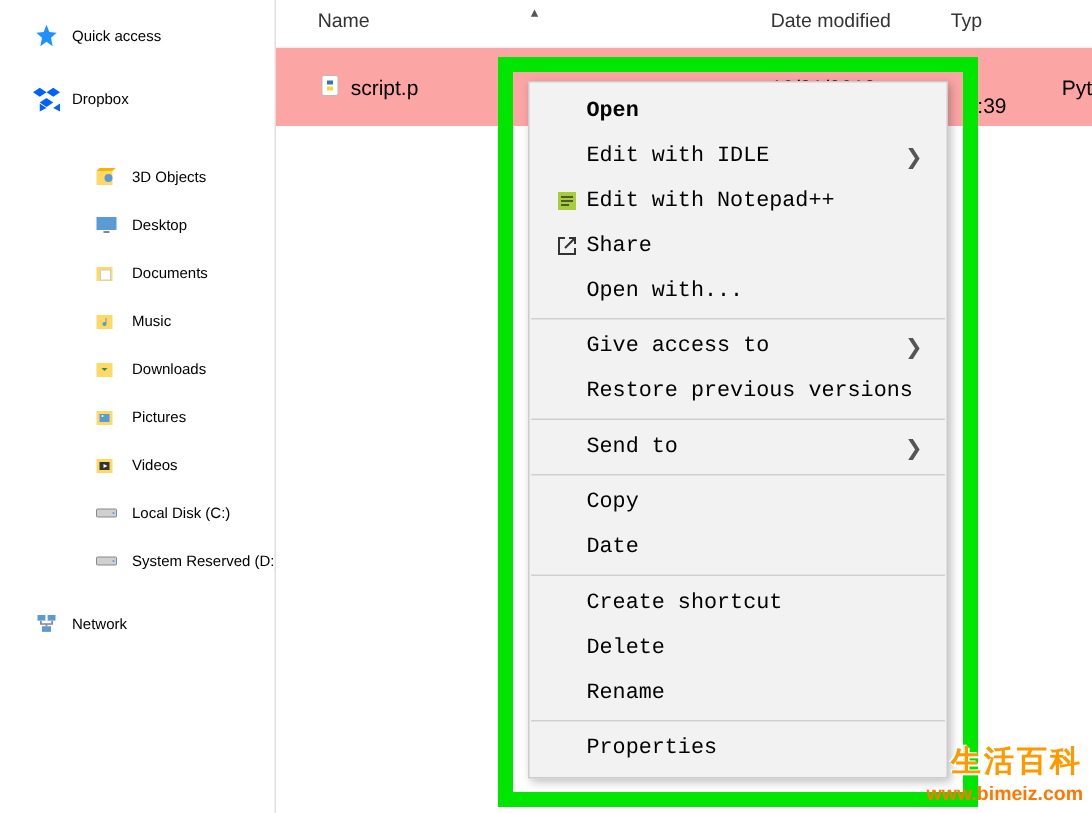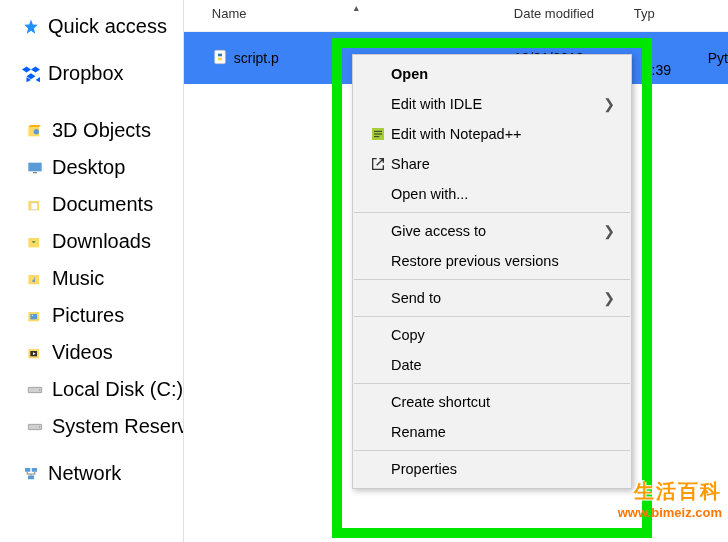--- a/index.html
+++ b/index.html
@@ -1,43 +1,43 @@
 <!DOCTYPE html>
 <html><head>
   <meta charset="utf-8">
   <style>
     * { margin: 0; padding: 0; box-sizing: border-box; font-family: "Segoe UI", Tahoma, sans-serif; }
     body { width: 728px; height: 542px; background: #fff; overflow: hidden; position: relative; font-size: 14px; color: #000; }
     .container { display: flex; height: 100%; }
     .sidebar { width: 250px; padding: 8px 0; border-right: 1px solid #e0e0e0; background: #fff; overflow: hidden; }
     .nav-item { display: flex; align-items: center; padding: 7px 10px 7px 22px; cursor: pointer; white-space: nowrap; }
-    .nav-item.indent { padding-left: 26px; }
+    .nav-item.indent { padding-left: 50px; margin-left: 12px; }
     .nav-icon { width: 18px; height: 18px; margin-right: 8px; display: inline-flex; align-items: center; justify-content: center; flex-shrink: 0; }
-    .nav-label { font-size: 20px; }
+    .nav-label { font-size: 10px; }
     .spacer { height: 10px; }
     .main { flex: 1; position: relative; }
     .header-row { display: flex; align-items: center; padding: 6px 0 10px 0; border-bottom: 1px solid #f0f0f0; font-size: 13px; color: #333; }
     .col-name { width: 330px; padding-left: 28px; position: relative; }
     .col-date { width: 120px; }
     .col-type { flex: 1; }
     .sort-arrow { position: absolute; left: 170px; top: -4px; font-size: 10px; color: #555; }
-    .file-row { display: flex; align-items: center; padding: 6px 0; background: #3b82f6; }
+    .file-row { display: flex; align-items: center; padding: 6px 0; background: #fca5a5; }
     .file-name-cell { width: 330px; padding-left: 28px; display: flex; align-items: center; gap: 6px; }
     .file-date-cell { width: 120px; font-size: 14px; text-decoration: underline; }
     .file-time-cell { width: 50px; font-size: 14px; padding-left: 10px; margin-top: 24px; }
     .file-type-cell { flex: 1; font-size: 14px; padding-left: 24px; }
     .highlight-box { position: absolute; left: 332px; top: 38px; width: 320px; height: 500px; border: 10px solid #00e600; background: transparent; z-index: 5; pointer-events: none; }
     .context-menu { position: absolute; left: 352px; top: 54px; width: 280px; background: #f2f2f2; border: 1px solid #ccc; box-shadow: 2px 2px 6px rgba(0,0,0,0.25); z-index: 10; padding: 4px 0; }
     .menu-item { display: flex; align-items: center; padding: 7px 12px 7px 12px; cursor: pointer; font-size: 14.5px; }
     .menu-icon-slot { width: 26px; display: inline-flex; align-items: center; justify-content: center; flex-shrink: 0; }
-    .menu-label { flex: 1; }
+    .menu-label { flex: 1; font-family: Liberation Mono, monospace; }
     .menu-label.bold { font-weight: 600; }
     .submenu-arrow { font-size: 14px; color: #555; margin-left: auto; padding-right: 4px; }
     .menu-sep { height: 1px; background: #d0d0d0; margin: 3px 1px; }
-    .watermark { position: absolute; right: 6px; bottom: 22px; text-align: right; z-index: 20; }
+    .watermark { position: absolute; right: 6px; bottom: 6px; text-align: right; z-index: 20; }
     .wm-top { font-size: 20px; font-weight: bold; color: #ff9900; text-shadow: 1px 1px 0 #fff, -1px -1px 0 #fff; letter-spacing: 2px; }
     .wm-url { font-size: 13px; color: #ff7700; font-weight: bold; }
   </style>
 </head>
 <body>
 
 <div class="container">
   <div class="sidebar">
     <div class="nav-item">
       <span class="nav-icon">
@@ -83,33 +83,33 @@
             <path fill="#ffd966" d="M2 6h16v14H2z"></path>
             <rect x="6" y="9" width="10" height="10" fill="#fff" stroke="#ccc"></rect>
           </svg>
       </span>
       <span class="nav-label">Documents</span>
     </div>
     <div class="nav-item indent">
       <span class="nav-icon">
         <svg width="16" height="16" viewBox="0 0 24 24">
             <path fill="#ffd966" d="M2 6h16v14H2z"></path>
+            <path fill="#5b9bd5" d="M12 9v6a2 2 0 11-1-1.7V9z"></path>
+          </svg>
+      </span>
+      <span class="nav-label">Music</span>
+    </div>
+    <div class="nav-item indent">
+      <span class="nav-icon">
+        <svg width="16" height="16" viewBox="0 0 24 24">
+            <path fill="#ffd966" d="M2 6h16v14H2z"></path>
             <path fill="#2e8b57" d="M10 9v5l-3-3h6l-3 3z"></path>
           </svg>
       </span>
       <span class="nav-label">Downloads</span>
-    </div>
-    <div class="nav-item indent">
-      <span class="nav-icon">
-        <svg width="16" height="16" viewBox="0 0 24 24">
-            <path fill="#ffd966" d="M2 6h16v14H2z"></path>
-            <path fill="#5b9bd5" d="M12 9v6a2 2 0 11-1-1.7V9z"></path>
-          </svg>
-      </span>
-      <span class="nav-label">Music</span>
     </div>
     <div class="nav-item indent">
       <span class="nav-icon">
         <svg width="16" height="16" viewBox="0 0 24 24">
             <path fill="#ffd966" d="M2 6h16v14H2z"></path>
             <rect x="5" y="9" width="10" height="8" fill="#5b9bd5"></rect>
             <circle cx="8" cy="11" r="1" fill="#fff"></circle>
           </svg>
       </span>
       <span class="nav-label">Pictures</span>
@@ -246,20 +246,24 @@
     <span class="menu-icon-slot"></span>
     <span class="menu-label">Date</span>
   </div>
   <div class="menu-sep"></div>
   <div class="menu-item">
     <span class="menu-icon-slot"></span>
     <span class="menu-label">Create shortcut</span>
   </div>
   <div class="menu-item">
     <span class="menu-icon-slot"></span>
+    <span class="menu-label">Delete</span>
+  </div>
+  <div class="menu-item">
+    <span class="menu-icon-slot"></span>
     <span class="menu-label">Rename</span>
   </div>
   <div class="menu-sep"></div>
   <div class="menu-item">
     <span class="menu-icon-slot"></span>
     <span class="menu-label">Properties</span>
   </div>
 </div>
 
 <div class="watermark">

